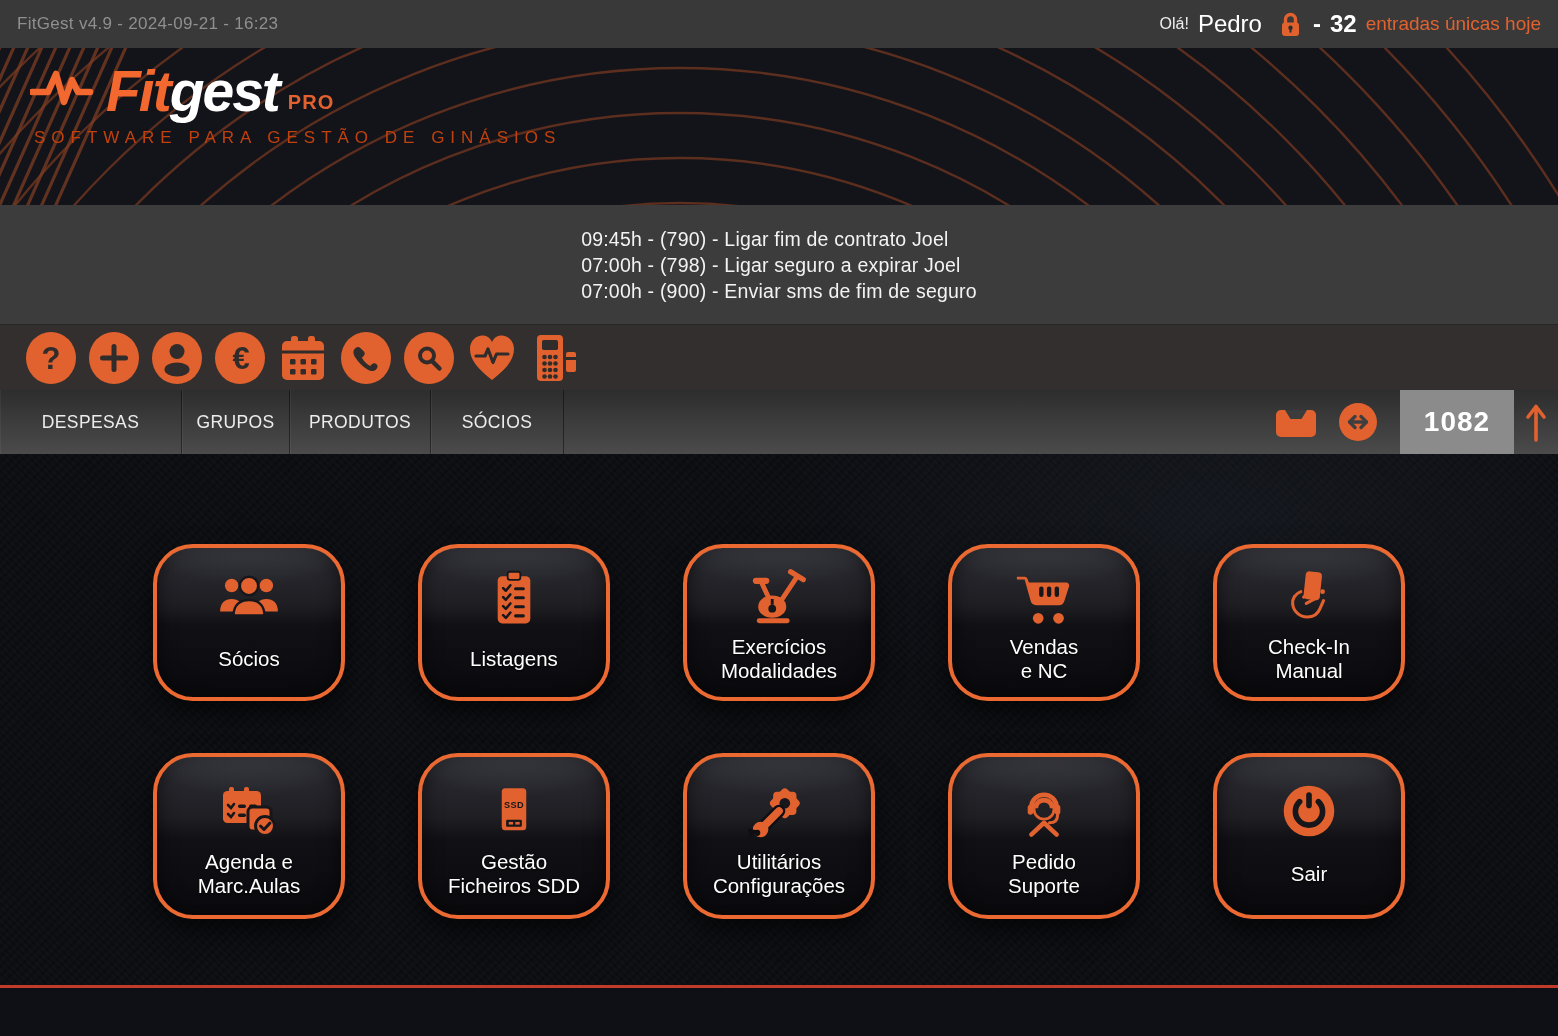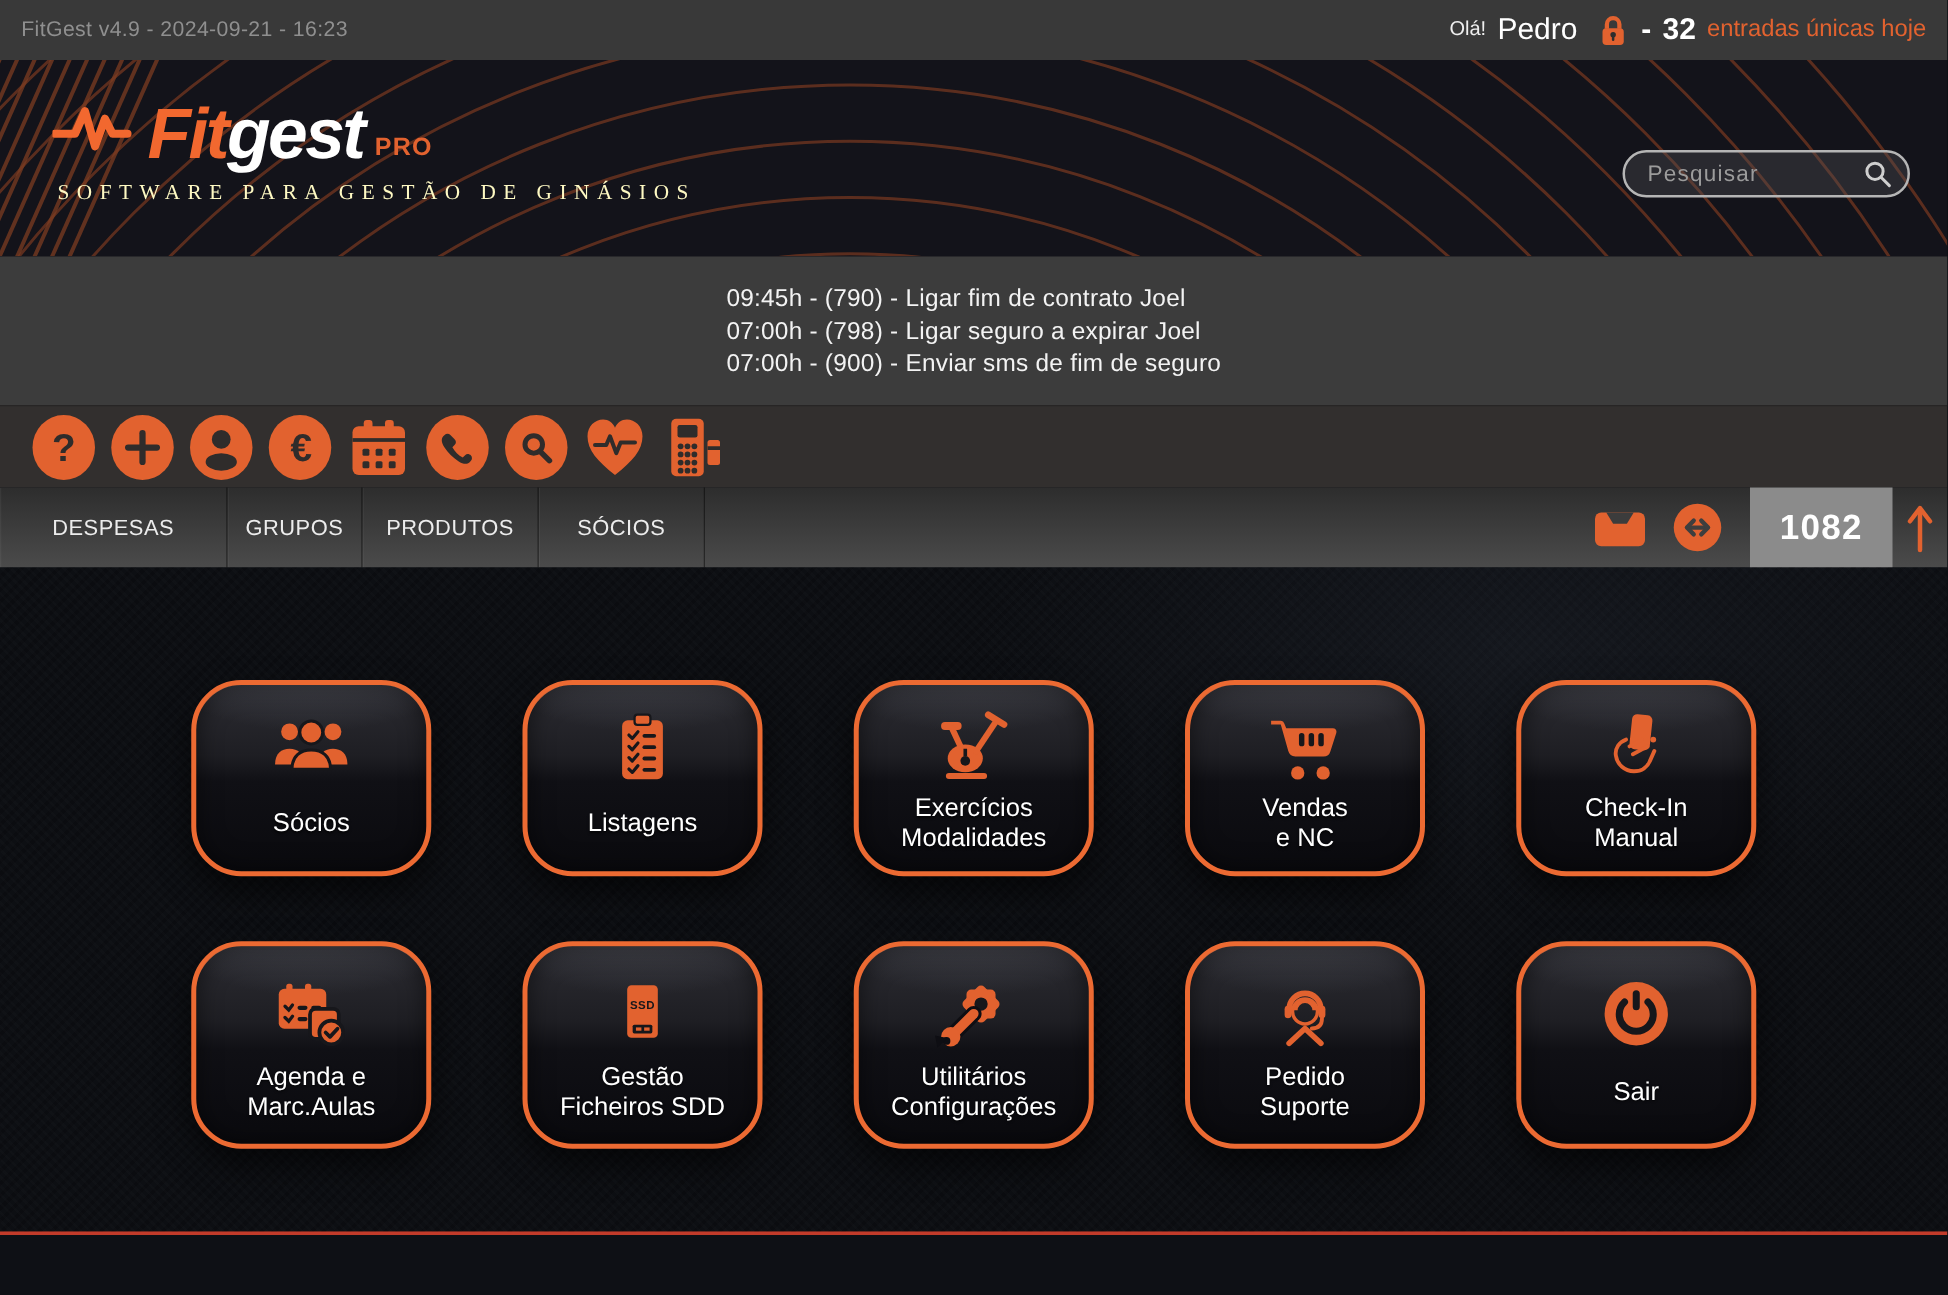--- a/index.html
+++ b/index.html
@@ -13,27 +13,27 @@
   .greeting { color:#eee; font-size:16px; }
   .username { color:#fff; font-size:24px; }
   .lock-wrap { display:flex; align-items:center; margin:0 2px 0 8px; }
   .entries-prefix { color:#fff; font-size:24px; font-weight:bold; }
   .entries-count { color:#fff; font-size:24px; font-weight:bold; }
   .entries-label { color:#e2622f; font-size:19px; }
 
   
   .header { position:relative; height:157px; background:#13131a; overflow:hidden; }
   .curves { position:absolute; inset:0; }
-  .logo-area { position:absolute; left:30px; top:26px; z-index:2;margin-left:12px; }
+  .logo-area { position:absolute; left:30px; top:10px; z-index:2; }
   .logo-line { display:flex; align-items:flex-end; }
   .pulse-wrap { margin-right:2px; padding-bottom:10px; }
   .logo-fit  { font-size:57px; font-weight:900; font-style:italic; color:#f2682f; letter-spacing:-2px; }
   .logo-gest { font-size:57px; font-weight:900; font-style:italic; color:#fff; letter-spacing:-2px; }
   .logo-pro  { font-size:20px; font-weight:bold; color:#e2622f; margin-left:9px; padding-bottom:10px; letter-spacing:1px; }
-  .tagline { margin-top:4px; margin-left:4px; color:#fef9c3; font-size:17px; letter-spacing:6px;font-family:Liberation Serif, serif; }
+  .tagline { margin-top:4px; margin-left:4px; color:#c2410c; font-size:17px; letter-spacing:6px; }
   .search-pill { position:absolute; right:30px; top:72px; z-index:2; width:230px; height:38px;
                  border:2px solid #b5b5b5; border-radius:20px; background:rgba(84,84,90,.35);
                  display:flex; align-items:center; padding:0 12px 0 18px; }
   .search-pill input { flex:1; background:transparent; border:none; outline:none; color:#ddd; font-size:18px;
                        font-family:"Liberation Sans", sans-serif; letter-spacing:1px; min-width:0; }
   .search-pill input::placeholder { color:#9b9b9b; }
 
   
   .notifs { height:119px; background:#3c3c3c; display:flex; align-items:center; justify-content:center; }
   .notif-block { width:fit-content; }
@@ -141,27 +141,20 @@
         <svg width="74" height="46" viewBox="0 0 74 46">
           <polyline points="2,28 18,28 26,10 34,38 42,16 48,28 60,28" fill="none" stroke="#f2682f" stroke-width="6.5" stroke-linecap="round" stroke-linejoin="round"></polyline>
         </svg>
       </span>
       <span class="logo-fit">Fit</span>
       <span class="logo-gest">gest</span>
       <span class="logo-pro">PRO</span>
     </div>
     <div class="tagline">SOFTWARE PARA GESTÃO DE GINÁSIOS</div>
   </div>
-  <div class="search-pill">
-    <input type="text" placeholder="Pesquisar" style="">
-    <svg width="23" height="23" viewBox="0 0 23 23">
-      <circle cx="9" cy="9" r="6.5" stroke="#cfcfcf" stroke-width="2.4" fill="none"></circle>
-      <line x1="14" y1="14" x2="20.5" y2="20.5" stroke="#cfcfcf" stroke-width="2.4" stroke-linecap="round"></line>
-    </svg>
-  </div>
 </div>
 
 <div class="notifs">
   <div class="notif-block">
     <div class="notif-line">09:45h - (790) - Ligar fim de contrato Joel</div>
     <div class="notif-line">07:00h - (798) - Ligar seguro a expirar Joel</div>
     <div class="notif-line">07:00h - (900) - Enviar sms de fim de seguro</div>
   </div>
 </div>
 

